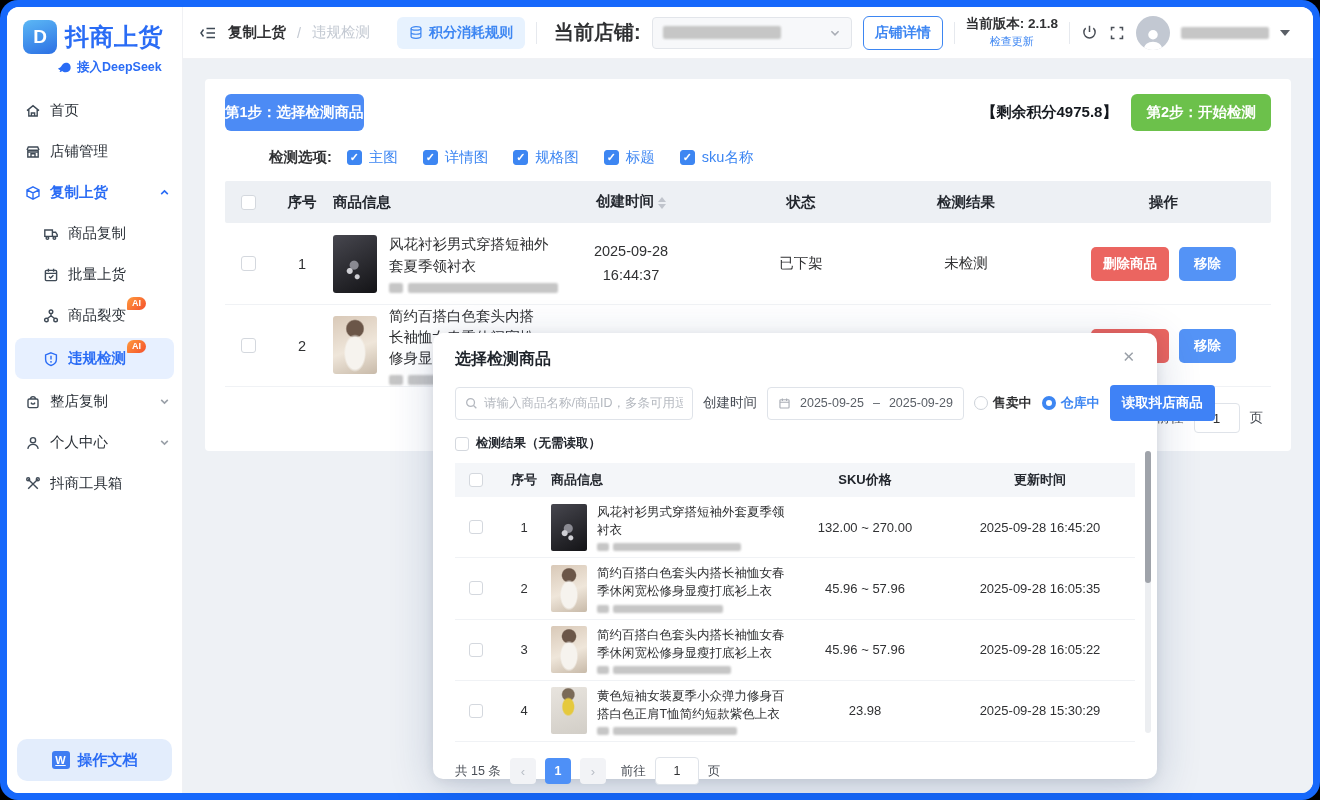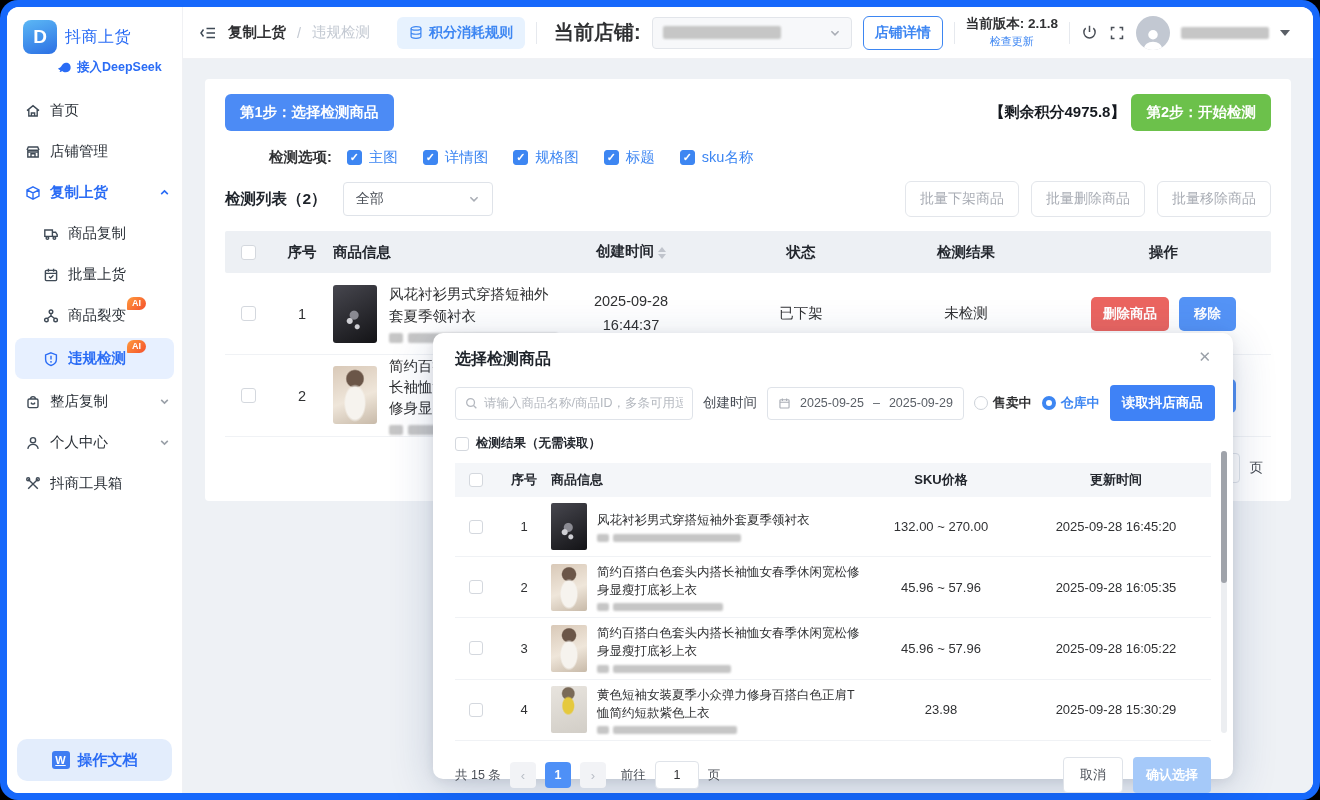--- a/index.html
+++ b/index.html
@@ -8,21 +8,21 @@
   button { font-family:inherit; border:none; cursor:pointer; background:none; }
   input { font-family:inherit; outline:none; }
 
   .frame { position:absolute; inset:0; background:#1668fb; border-radius:18px; padding:7px; }
   .app { width:100%; height:100%; background:#fff; border-radius:12px; overflow:hidden; display:flex; }
 
   
   .sidebar { width:176px; flex:none; background:#fff; border-right:1px solid #f0f1f4; display:flex; flex-direction:column; }
   .logo-row { display:flex; align-items:center; gap:8px; padding:13px 0 0 16px; }
   .logo-icon { width:34px; height:34px; border-radius:8px; background:linear-gradient(160deg,#5cb8f5,#2b6fe4); color:#fff; font-weight:bold; font-size:19px; display:flex; align-items:center; justify-content:center; flex:none; }
-  .logo-title { font-size:16px; font-weight:normal; color:#2a6cf5; letter-spacing:0.5px; white-space:nowrap; }
+  .logo-title { font-size:24px; font-weight:bold; color:#2a6cf5; letter-spacing:0.5px; white-space:nowrap; }
   .deepseek-row { display:flex; align-items:center; gap:5px; padding:5px 0 8px 50px; color:#2a6cf5; font-size:12.5px; font-weight:bold; }
   .menu { flex:1; padding-top:6px; overflow:hidden; }
   .mi { display:flex; align-items:center; gap:9px; height:41px; padding:0 12px 0 18px; font-size:14.5px; color:#2b3138; cursor:pointer; }
   .mi svg { flex:none; }
   .mi .chev { margin-left:auto; color:#9aa0a8; display:flex; }
   .mi.blue { color:#2a6cf5; font-weight:bold; }
   .mi.blue .chev { color:#2a6cf5; }
   .mi.sub { padding-left:36px; }
   .mi.active { background:#e7f0ff; border-radius:8px; margin:2px 8px; padding-left:28px; color:#2a6cf5; font-weight:bold; height:41px; }
   .lblw { position:relative; white-space:nowrap; }
@@ -47,22 +47,22 @@
   .avatar { width:34px; height:34px; border-radius:50%; background:#c2c8d2; display:flex; align-items:end; justify-content:center; overflow:hidden; flex:none; }
   .caret { width:0; height:0; border-left:5px solid transparent; border-right:5px solid transparent; border-top:6px solid #5a5f66; }
 
   
   .rd { display:inline-block; background:#c6c6c6; border-radius:2px; filter:blur(1.3px); vertical-align:middle; }
 
   
   .content { flex:1; background:#eef1f5; padding:20px 22px; overflow:hidden; }
   .card { background:#fff; border-radius:4px; padding:15px 20px 18px; }
   .row1 { display:flex; justify-content:space-between; align-items:center; }
-  .btn-step1 { background:#4c8bf5; color:#fff; font-size:14.5px; font-weight:600; padding:9px 15px; border-radius:6px; }
-  .row1-right { display:flex; align-items:center; gap:6px; }
+  .btn-step1 { background:#4c8bf5; color:#fff; font-size:14.5px; font-weight:600; padding:9px 0; border-radius:6px; }
+  .row1-right { display:flex; align-items:center; gap:14px; }
   .pts { font-size:15px; font-weight:bold; color:#15191f; }
   .btn-step2 { background:#6cc14b; color:#fff; font-size:14.5px; font-weight:600; padding:9px 15px; border-radius:6px; }
   .row2 { display:flex; align-items:center; gap:25px; margin-top:17px; font-size:14.5px; }
   .opts-label { color:#303133; font-weight:600; margin-right:-10px;margin-left:44px; }
   .opt { display:flex; align-items:center; gap:7px; color:#3d86f2; cursor:pointer; }
   .row3 { display:flex; align-items:center; margin-top:14px; }
   .list-label { font-size:15.5px; color:#1f242b; font-weight:600; }
   .sel { width:150px; height:34px; border:1px solid #dfe3e9; border-radius:4px; background:#fff; display:flex; align-items:center; justify-content:space-between; padding:0 12px; font-size:14px; color:#4a4f57; margin-left:16px; cursor:pointer; }
   .row3-right { margin-left:auto; display:flex; gap:12px; }
   .btn-ghost { border:1px solid #e3e6eb; color:#a9adb5; background:#fff; font-size:14px; padding:8px 14px; border-radius:6px; white-space:nowrap; }
@@ -91,21 +91,21 @@
   .img-b { background:radial-gradient(ellipse at 50% 64%, #f6f3ee 0 30%, transparent 36%), radial-gradient(circle at 50% 22%, #6b5648 0 16%, transparent 19%), linear-gradient(160deg,#d9c9b8,#efe6da 55%,#c8baa9); }
   .img-c { background:radial-gradient(ellipse at 48% 42%, #e5c93e 0 20%, transparent 25%), radial-gradient(circle at 48% 16%, #7a6a58 0 13%, transparent 16%), linear-gradient(165deg,#e8e4de,#d2cec7); }
   .p-title { max-width:250px; line-height:1.45; word-break:break-all; }
   .p-id { margin-top:6px; display:flex; align-items:center; gap:5px; }
   .btn-danger { background:#eb6560; color:#fff; font-size:13.5px; font-weight:600; padding:8px 12px; border-radius:5px; }
   .btn-rm { background:#5493f6; color:#fff; font-size:13.5px; font-weight:600; padding:8px 15px; border-radius:5px; }
   .pageline { display:flex; justify-content:flex-end; align-items:center; gap:10px; margin-top:16px; font-size:13.5px; color:#4a4f57; padding-right:8px; }
   .goto-input { width:46px; height:30px; border:1px solid #dfe3e9; border-radius:4px; text-align:center; font-size:13.5px; color:#303133; }
 
   
-  .modal { position:absolute; left:433px; top:333px; width:800px; height:446px; background:#fff; border-radius:10px; box-shadow:0 10px 45px rgba(25,55,115,.20), 0 2px 12px rgba(0,0,0,.08); padding:16px 22px 0; display:flex; flex-direction:column; }
+  .modal { position:absolute; left:433px; top:333px; width:724px; height:446px; background:#fff; border-radius:10px; box-shadow:0 10px 45px rgba(25,55,115,.20), 0 2px 12px rgba(0,0,0,.08); padding:16px 22px 0; display:flex; flex-direction:column; }
   .m-title-row { display:flex; justify-content:space-between; align-items:flex-start; }
   .m-title { font-size:16px; font-weight:600; color:#1f242b; }
   .m-close { color:#9aa0a8; font-size:15px; cursor:pointer; line-height:1; }
   .m-filter { display:flex; align-items:center; gap:10px; margin-top:15px; }
   .m-search { width:238px; height:33px; border:1px solid #dfe3e9; border-radius:4px; display:flex; align-items:center; gap:6px; padding:0 9px; flex:none; }
   .m-search input { border:none; flex:1; min-width:0; font-size:12.5px; color:#303133; }
   .m-search input::placeholder { color:#b4b8bf; }
   .m-dlabel { font-size:13.5px; color:#4a4f57; white-space:nowrap; }
   .m-date { height:33px; border:1px solid #dfe3e9; border-radius:4px; display:flex; align-items:center; gap:9px; padding:0 10px; font-size:12.5px; color:#5a5f66; white-space:nowrap; cursor:pointer; }
   .m-radio { display:flex; align-items:center; gap:5px; font-size:13px; color:#303133; font-weight:600; white-space:nowrap; cursor:pointer; }
@@ -340,34 +340,20 @@
             <span class="opt">
                 <span class="cb checked"></span>
                 <span>标题</span>
               </span>
             <span class="opt">
                 <span class="cb checked"></span>
                 <span>sku名称</span>
               </span>
           </div>
 
-          <div class="row3">
-            <span class="list-label">检测列表（2）</span>
-            <span class="sel">
-              <span>全部</span>
-              <svg width="12" height="12" viewBox="0 0 10 10" fill="none" stroke="#a9adb5" stroke-width="1.3">
-                  <path d="M2 3.5 5 6.5l3-3"></path>
-                </svg>
-            </span>
-            <span class="row3-right">
-              <button class="btn-ghost">批量下架商品</button>
-              <button class="btn-ghost">批量删除商品</button>
-              <button class="btn-ghost">批量移除商品</button>
-            </span>
-          </div>
 
           <div class="table">
             <div class="tr thead">
               <span class="col-cb">
                   <span class="cb"></span>
                 </span>
               <span class="col-idx">序号</span>
               <span class="col-info">商品信息</span>
               <span class="col-ctime"><span>创建时间</span><span class="sortw">
                     <i class="up"></i>
@@ -585,19 +571,15 @@
     <div class="m-footer">
       <span class="pg-total">共 15 条</span>
       <span class="pg-btn">‹</span>
       <span class="pg-btn pg-cur">1</span>
       <span class="pg-btn">›</span>
       <span class="pg-goto">
         <span>前往</span>
         <input class="pg-input" value="1" style="">
         <span>页</span>
       </span>
-      <span class="m-footer-right">
-        <button class="btn-cancel">取消</button>
-        <button class="btn-confirm">确认选择</button>
-      </span>
     </div>
   </div>
 </div>
 
 </body></html>

